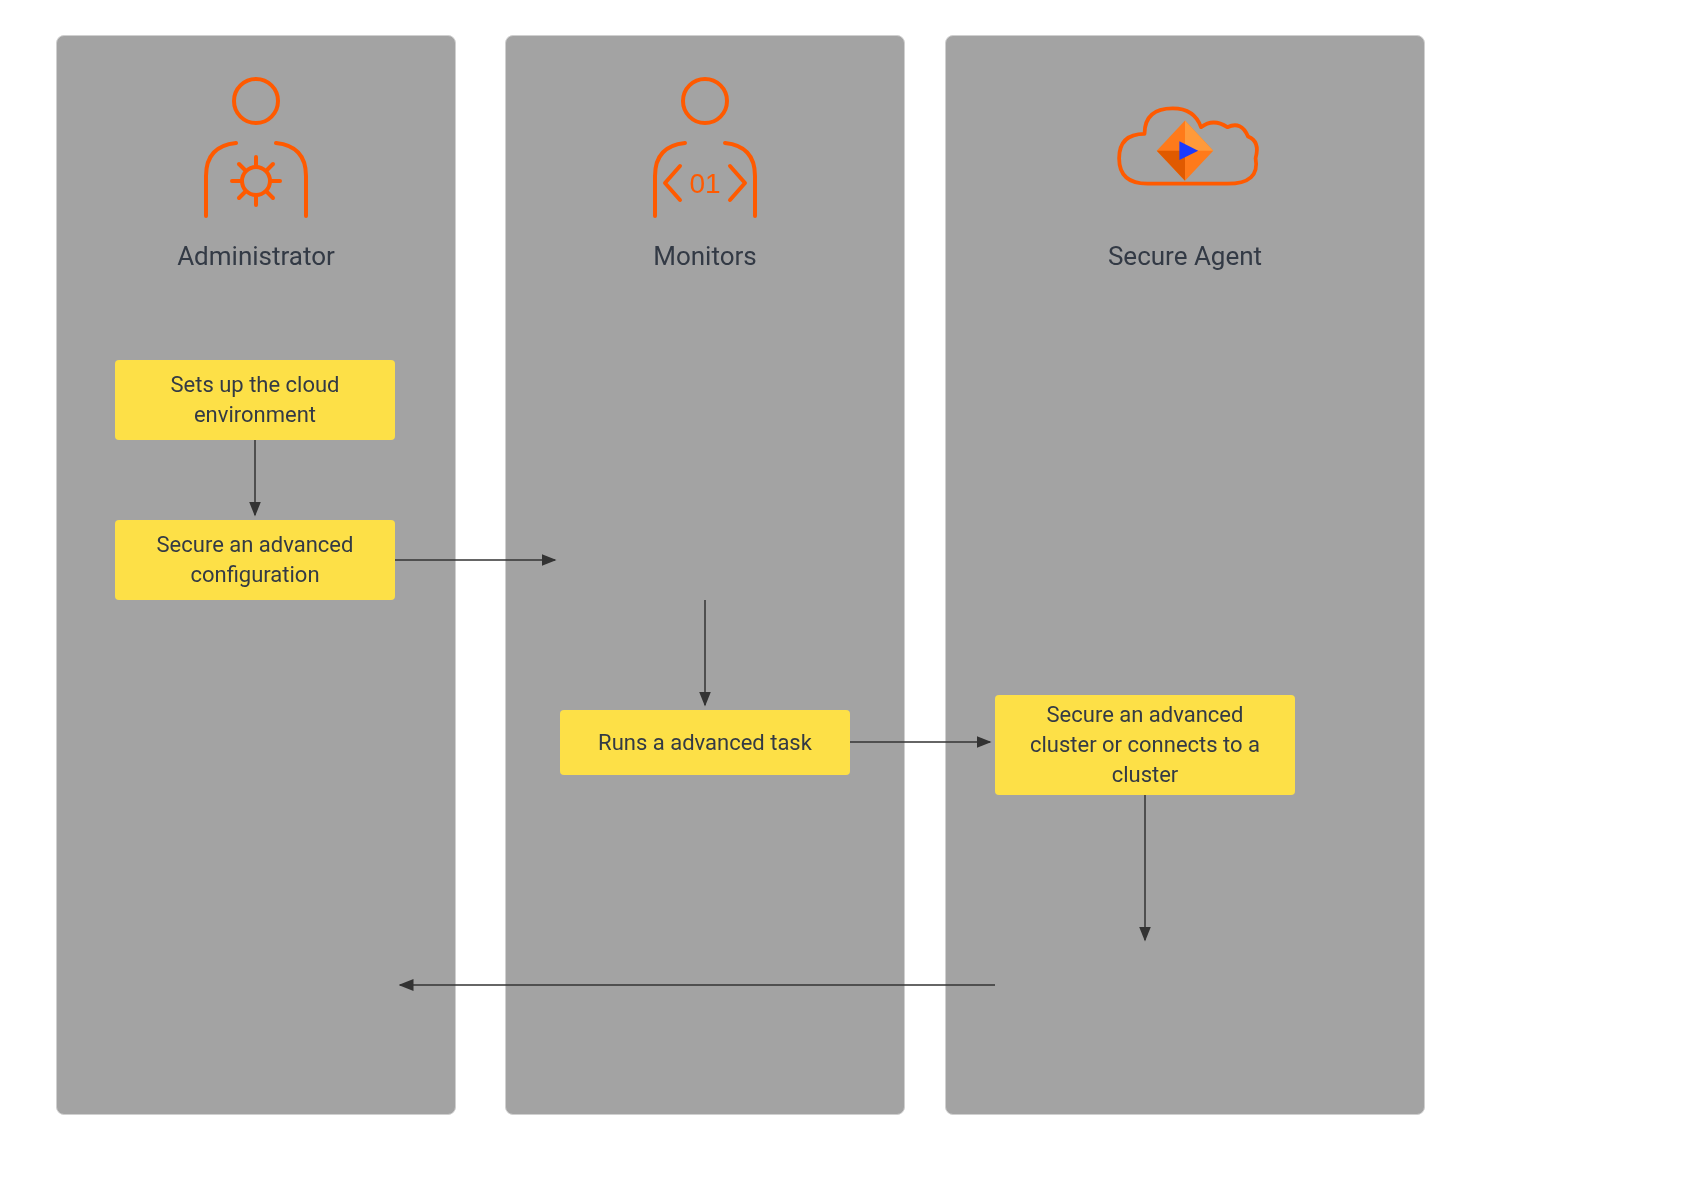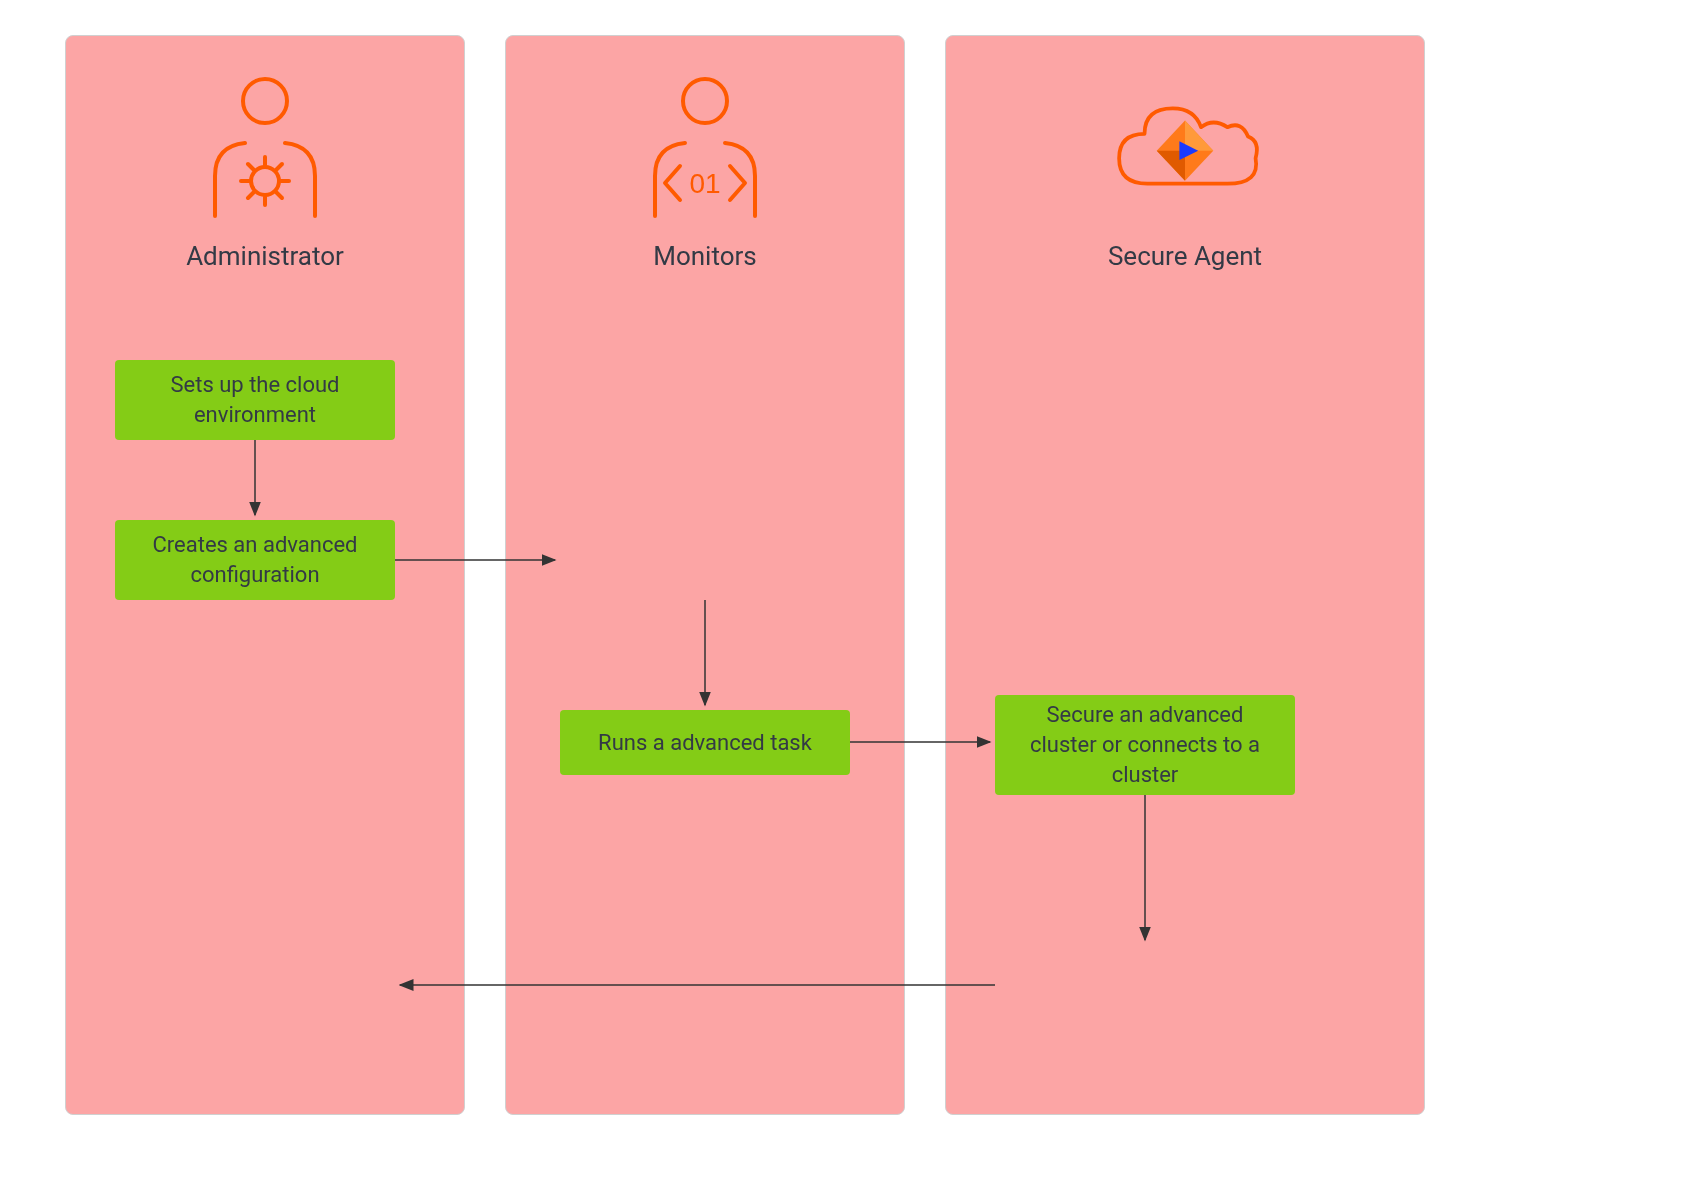--- a/index.html
+++ b/index.html
@@ -13,46 +13,46 @@
     }
     .diagram {
       position: relative;
       width: 100%;
       height: 100%;
     }
     .column {
       position: absolute;
       border: 1px solid #d0d0d0;
       border-radius: 8px;
-      background: #fca5a5;
+      background: #a3a3a3;
       display: flex;
       flex-direction: column;
       align-items: center;
       padding: 20px;
     }
-    .col-1 { left: 35px; top: 5px; width: 400px; height: 1080px; }
+    .col-1 { left: 26px; top: 5px; width: 400px; height: 1080px; }
     .col-2 { left: 475px; top: 5px; width: 400px; height: 1080px; }
     .col-3 { left: 915px; top: 5px; width: 480px; height: 1080px; }
     .icon-box {
       width: 160px;
       height: 160px;
       display: flex;
       align-items: center;
       justify-content: center;
       margin-top: 10px;
     }
     .role-title {
       font-size: 26px;
       color: #333a45;
       margin-top: 15px;
       font-weight: 400;
     }
     .step {
       position: absolute;
-      background: #84cc16;
+      background: #fde047;
       border-radius: 4px;
       padding: 16px 20px;
       font-size: 22px;
       color: #333a45;
       text-align: center;
       line-height: 1.35;
       display: flex;
       align-items: center;
       justify-content: center;
     }
@@ -119,21 +119,21 @@
           <polygon points="0,-32 30,0 0,0" fill="#ff9a3a"></polygon>
           <polygon points="0,0 0,32 -30,0" fill="#e05a00"></polygon>
           <polygon points="-6,-10 14,0 -6,10" fill="#1a3aff"></polygon>
         </g>
       </svg>
     </div>
     <div class="role-title">Secure Agent</div>
   </div>
 
   <div class="step" style="left:85px; top:330px; width:280px; height:80px;">Sets up the cloud environment</div>
-  <div class="step" style="left:85px; top:490px; width:280px; height:80px;">Creates an advanced configuration</div>
+  <div class="step" style="left:85px; top:490px; width:280px; height:80px;">Secure an advanced configuration</div>
 
   <div class="step" style="left:530px; top:680px; width:290px; height:65px;">Runs a advanced task</div>
 
   <div class="step" style="left:965px; top:665px; width:300px; height:100px;">Secure an advanced cluster or connects to a cluster</div>
 
   <svg class="arrows">
     <defs>
       <marker id="arrowhead" markerWidth="10" markerHeight="8" refX="9" refY="4" orient="auto">
         <polygon points="0 0, 10 4, 0 8" fill="#333"></polygon>
       </marker>

